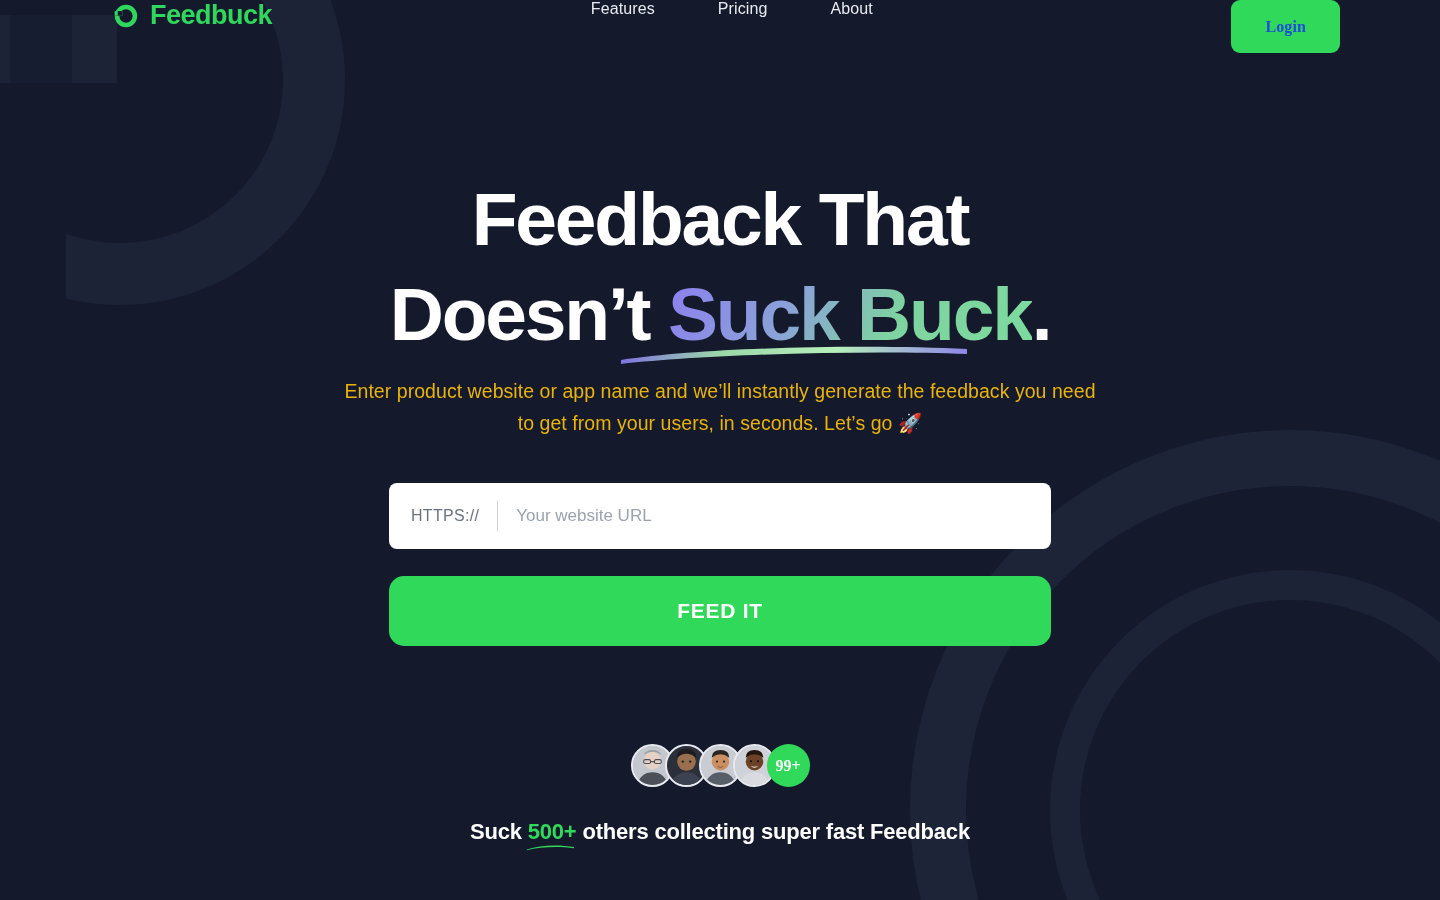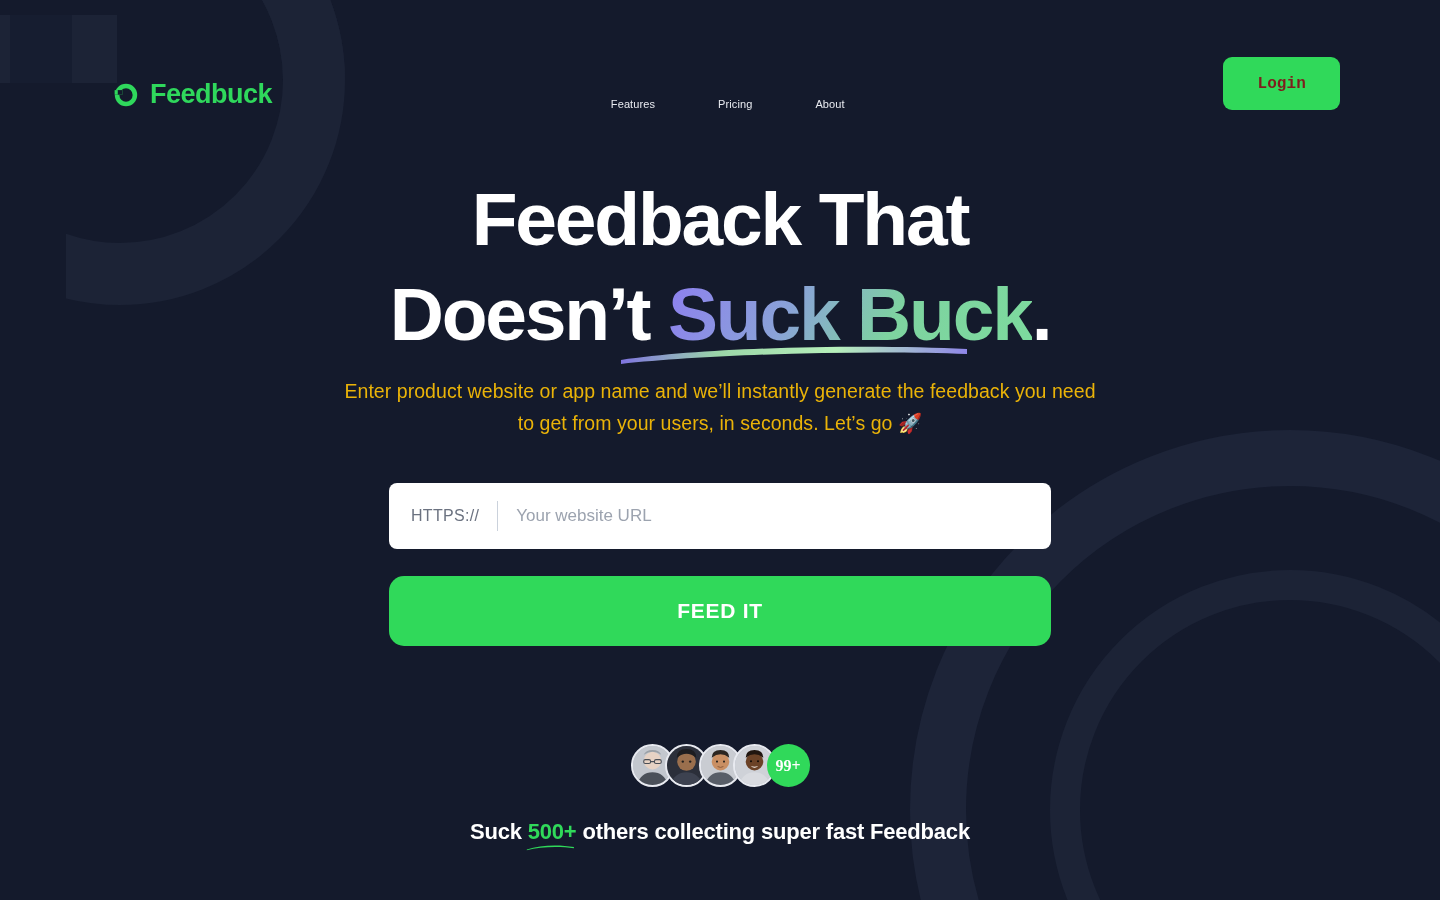--- a/index.html
+++ b/index.html
@@ -40,37 +40,37 @@
     border-radius:50%; border:56px solid #1d2438;
   }
   .deco-br .r2 {
     position:absolute; left:140px; top:140px; width:480px; height:480px;
     border-radius:50%; border:30px solid #1c2336;
   }
 
   
   .header {
     position:relative; z-index:5;
-    display:flex; align-items:flex-end; justify-content:space-between;
+    display:flex; align-items:flex-start; justify-content:space-between;
     height:110px; padding:0 100px 0 112px;
   }
   .brand { display:flex; align-items:center; gap:10px; }
   .brand-mark { width:28px; height:28px; display:block; }
   .brand-name {
     color:#2fd85c; font-size:27px; font-weight:700; letter-spacing:-0.5px;
   }
 
   .nav { display:flex; align-items:center; gap:63px; margin-left:-40px; }
   .nav a {
-    color:#e8eaf0; font-size:11px; text-decoration:none; letter-spacing:0.1px;
+    color:#e8eaf0; font-size:16px; text-decoration:none; letter-spacing:0.1px;
   }
 
   .login-btn {
-    background:#30d95a; color:#7f1d1d; border:none; cursor:pointer;
-    font-size:16px; font-weight:600; font-family:Liberation Mono, monospace;
+    background:#30d95a; color:#1d4ed8; border:none; cursor:pointer;
+    font-size:16px; font-weight:600; font-family:Liberation Serif, serif;
     padding:0 34px; height:53px; border-radius:9px; letter-spacing:0.1px;
   }
 
   
   .hero { position:relative; z-index:4; text-align:center; margin-top:72px; }
 
   .headline {
     color:#ffffff; font-size:75px; font-weight:700; line-height:1.0;
     letter-spacing:-2.2px;
   }

